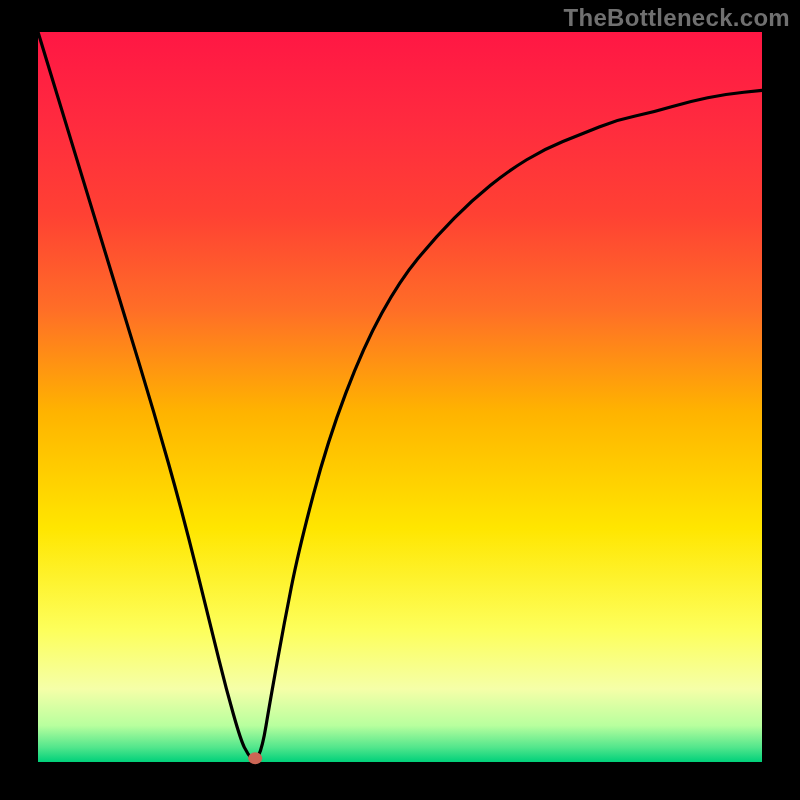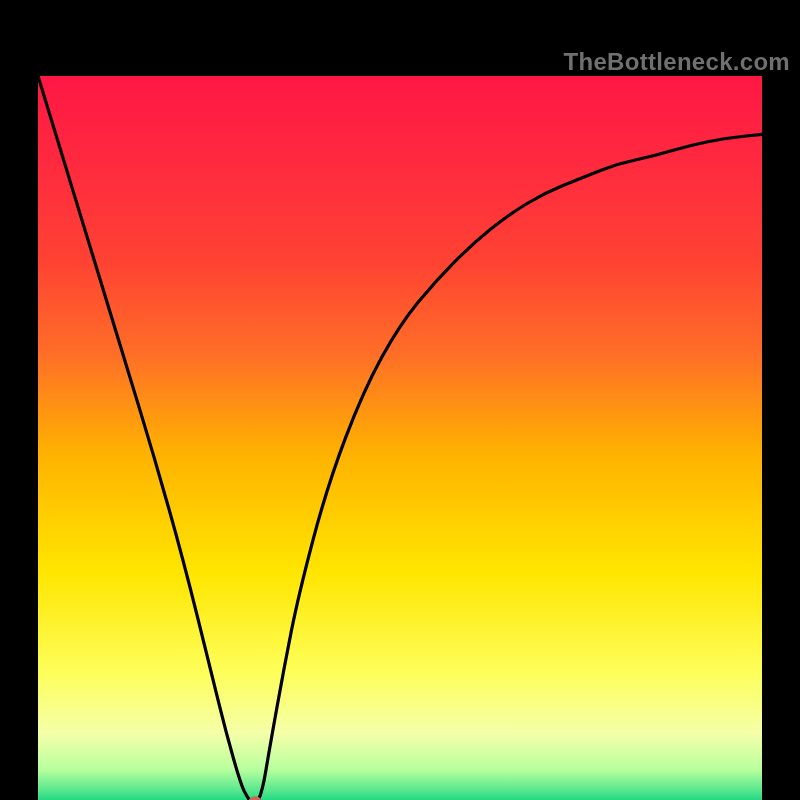--- a/index.html
+++ b/index.html
@@ -8,21 +8,20 @@
     width: 800px;
     height: 800px;
     background: #000;
     overflow: hidden;
   }
   #chart-container {
     position: relative;
     width: 800px;
     height: 592px;
     background: #bef264;
-    margin-top: 44px;
   }
   svg {
     display: block;
   }
   #attribution {
     position: absolute;
     top: 4px;
     right: 10px;
     font-family: Arial, Helvetica, sans-serif;
     font-size: 24px;

